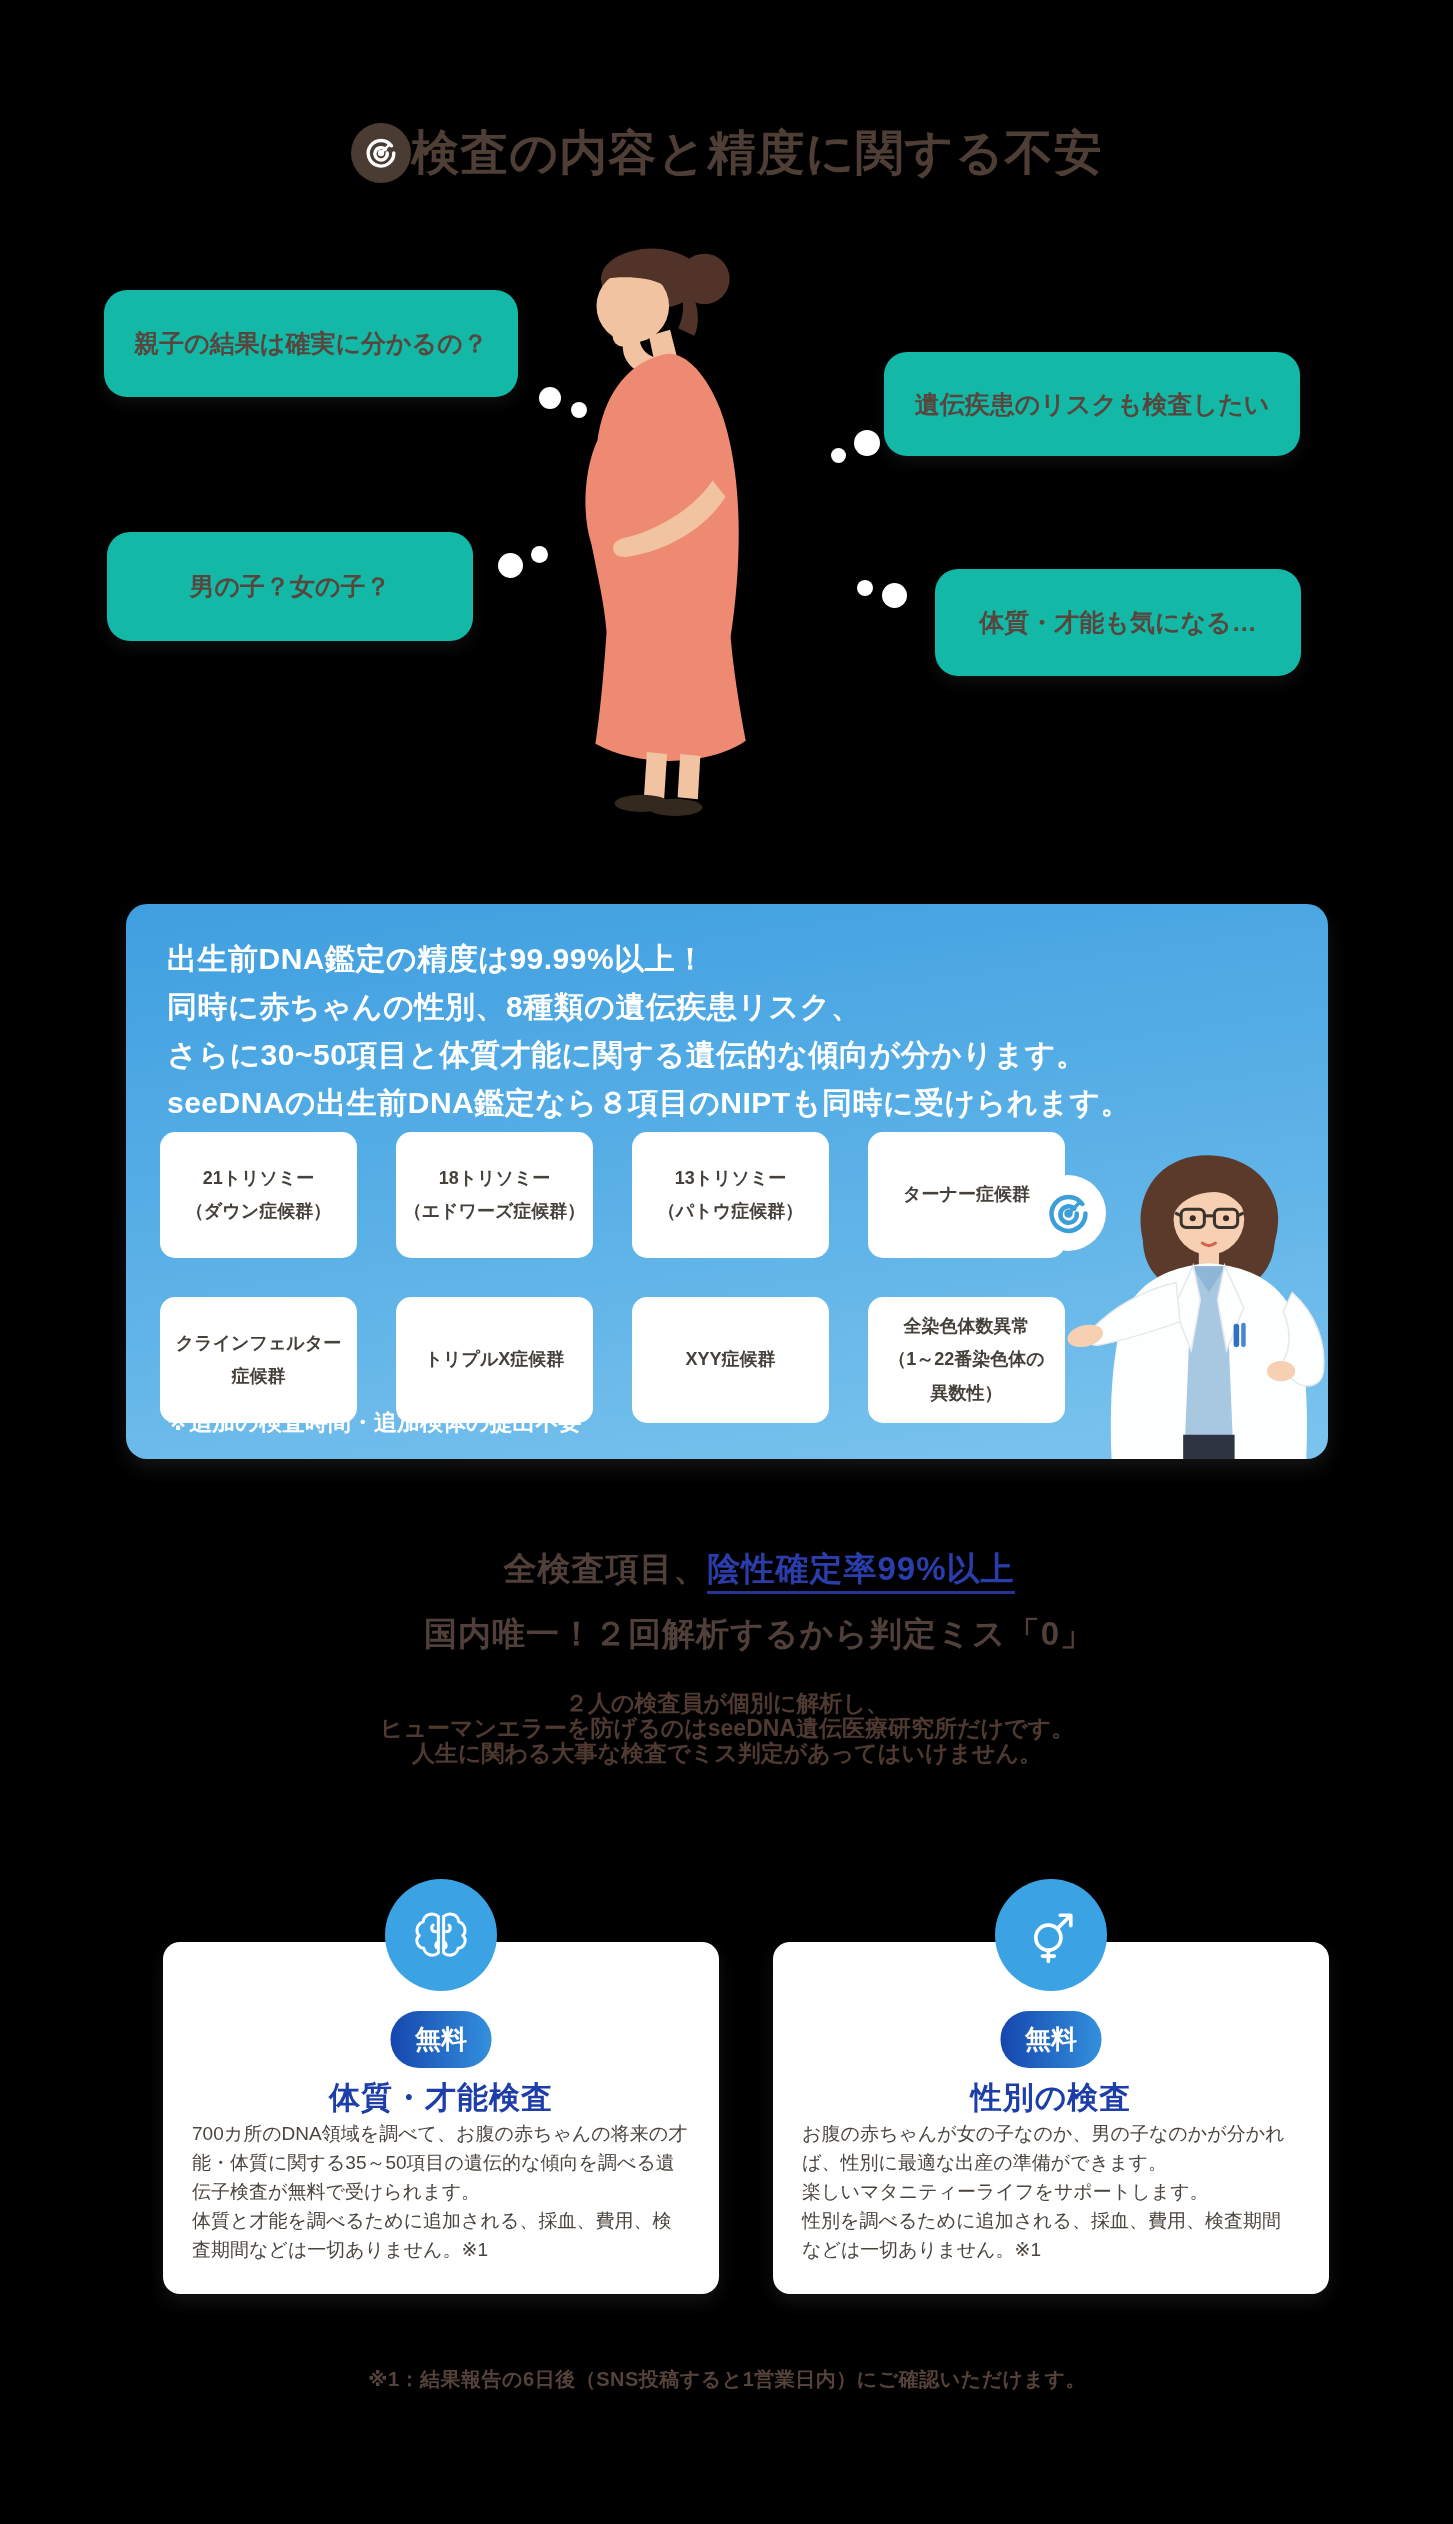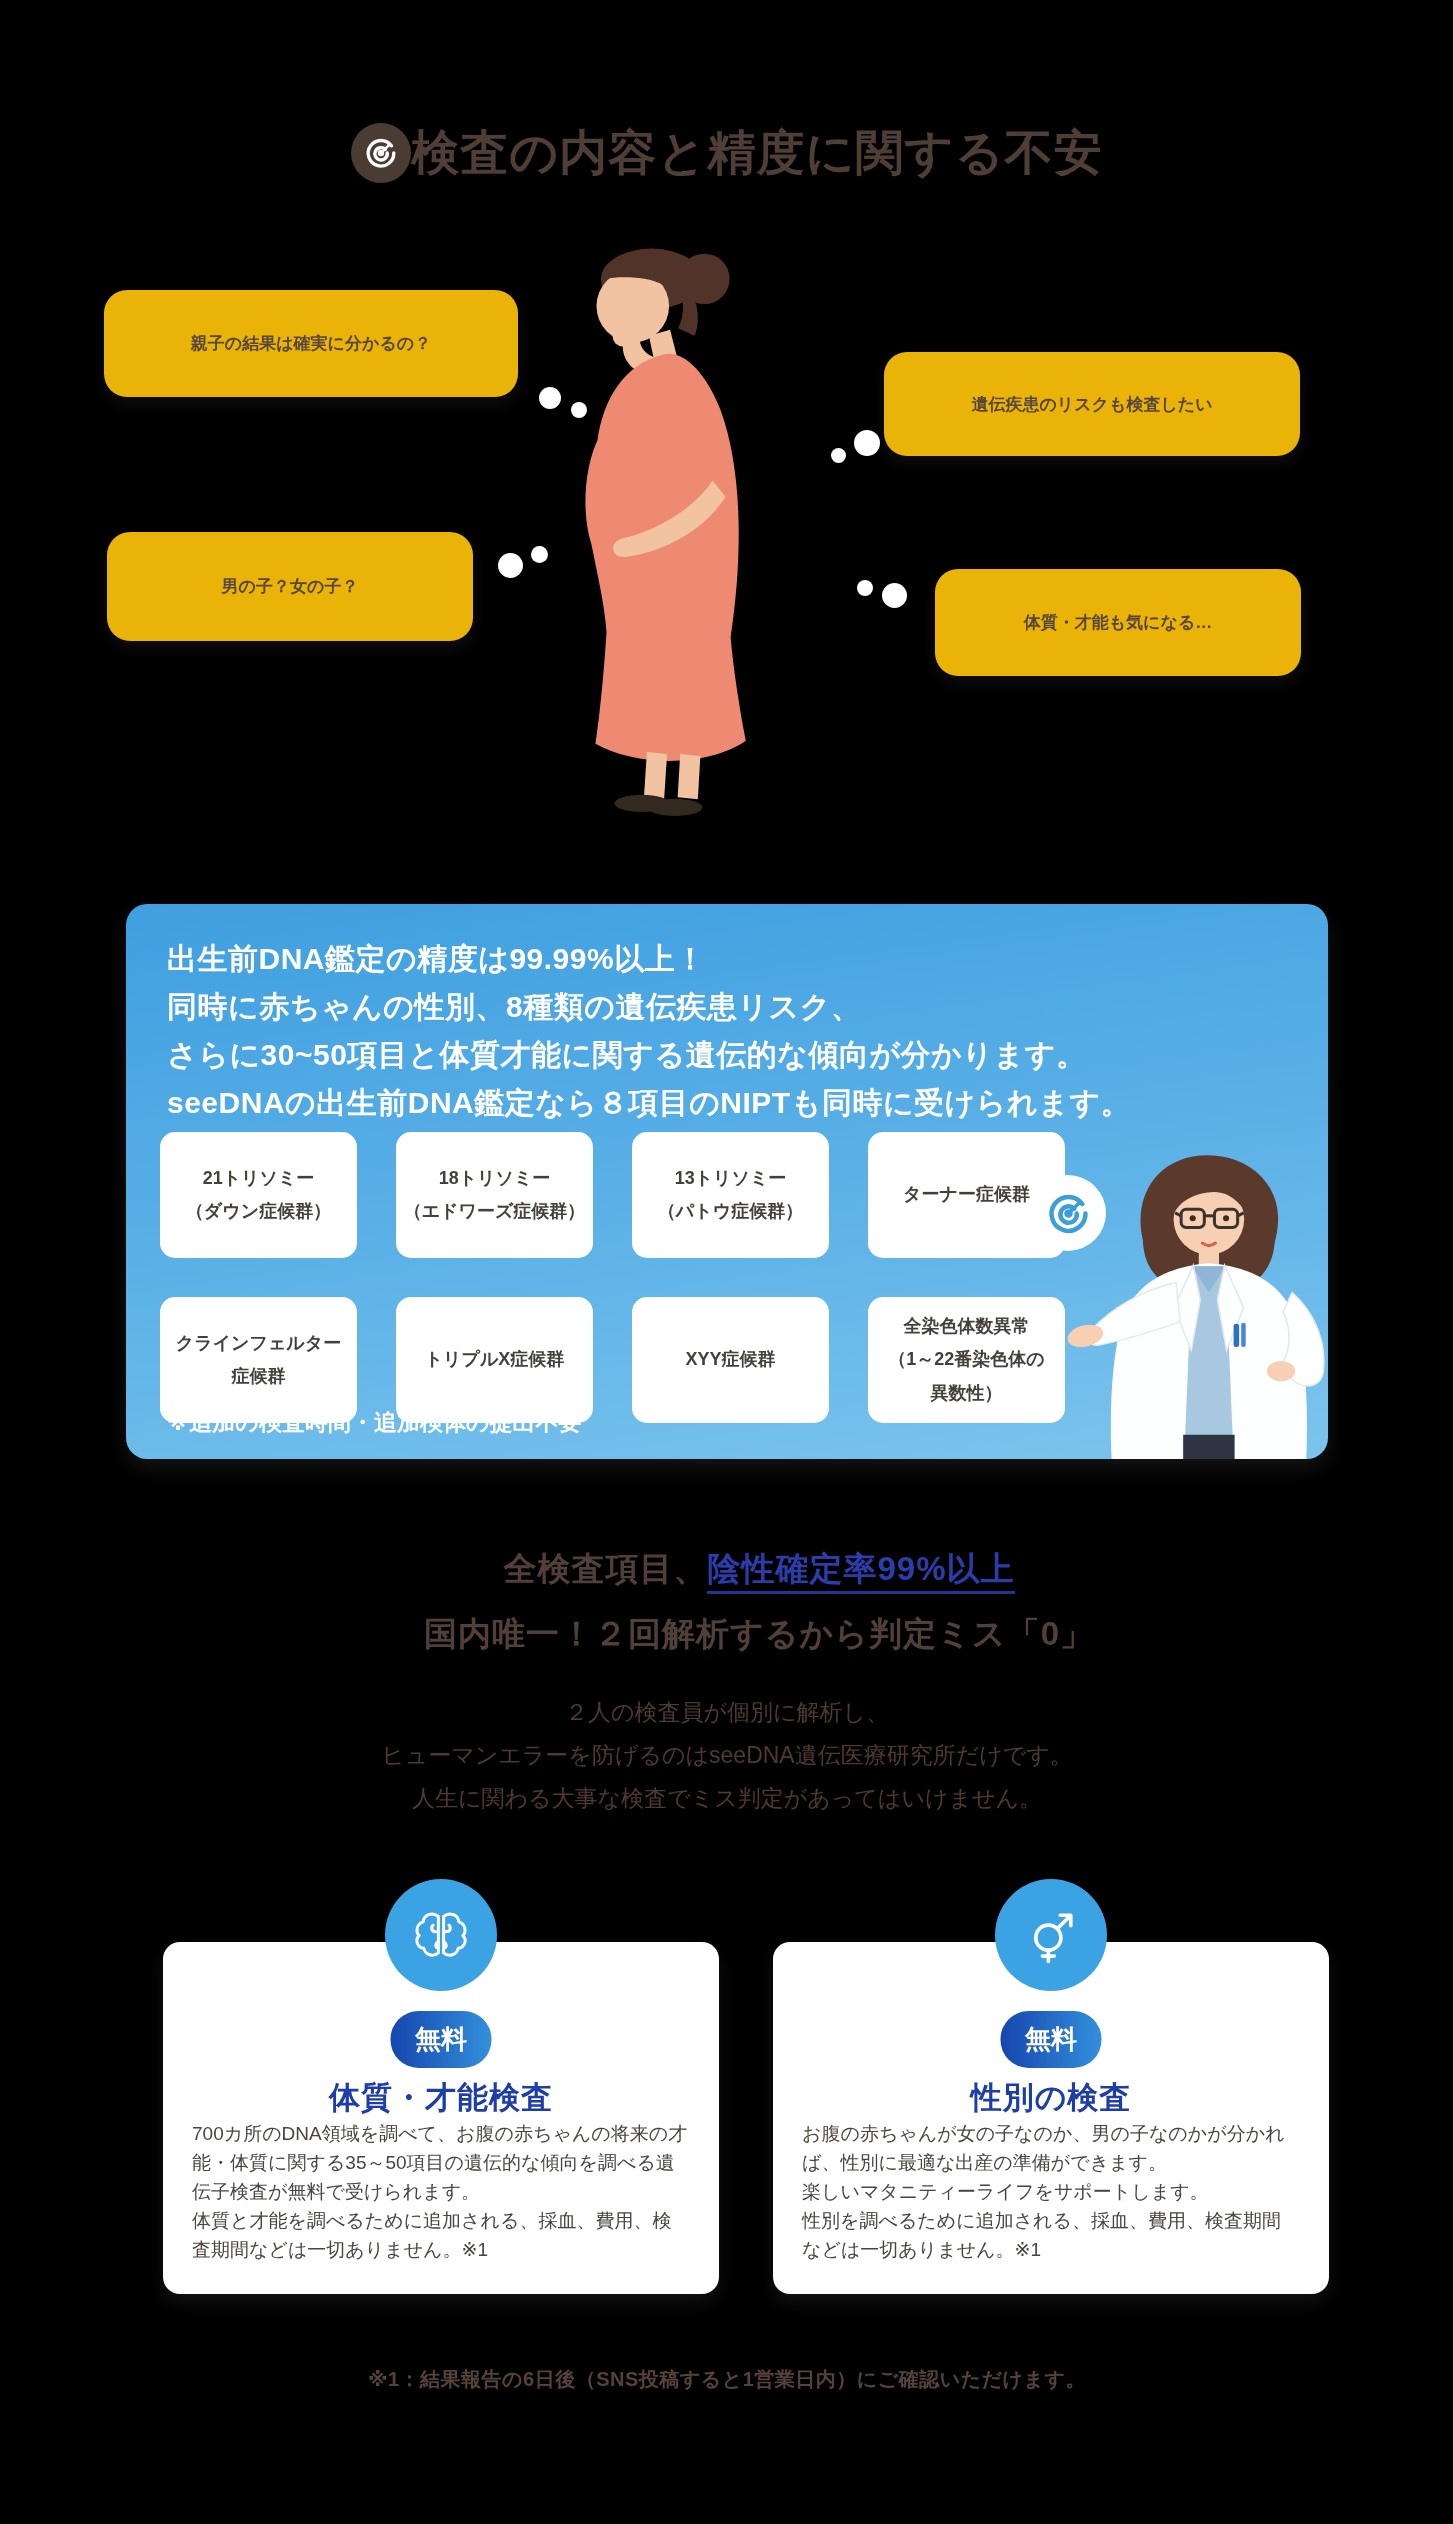--- a/index.html
+++ b/index.html
@@ -9,23 +9,23 @@
 
   
   .header{position:absolute;top:121px;left:0;width:100%;display:flex;
           align-items:center;justify-content:center;gap:0;}
   .header-icon{width:60px;height:60px;border-radius:50%;background:#4a3b33;
                display:flex;align-items:center;justify-content:center;flex:0 0 auto;}
   .header-icon svg{width:40px;height:40px;}
   .header-title{font-size:48px;font-weight:bold;color:#4e3e36;letter-spacing:1px;}
 
   
-  .bubble{position:absolute;background:#eab308;border-radius:23px;
+  .bubble{position:absolute;background:#14b8a6;border-radius:23px;
           display:flex;align-items:center;justify-content:center;
-          font-size:17px;font-weight:bold;color:#57463e;
+          font-size:25px;font-weight:bold;color:#57463e;
           box-shadow:0 7px 15px rgba(60,60,60,.25);}
   .tail{position:absolute;background:#fff;border-radius:50%;}
 
   
   .woman{position:absolute;left:543px;top:232px;width:232px;height:591px;}
 
   
   .infobox{position:absolute;left:126px;top:904px;width:1202px;height:555px;
            border-radius:21px;overflow:hidden;
            background:linear-gradient(172deg,#3f9fe0 0%,#5db2e7 55%,#7cc4ee 100%);
@@ -42,21 +42,21 @@
   .target-circle{position:absolute;left:904px;top:271px;width:76px;height:76px;
                  border-radius:50%;background:#fff;display:flex;align-items:center;justify-content:center;}
   .target-circle svg{width:53px;height:53px;}
   .doctor{position:absolute;right:-3px;bottom:0;width:275px;height:333px;}
 
   
   .accuracy-heading{position:absolute;top:1536px;left:0;width:100%;text-align:center;
                     font-size:33px;font-weight:bold;color:#51403a;line-height:65px;letter-spacing:1px;margin-left:32px;}
   .accuracy-highlight{color:#2b3dab;border-bottom:3.5px solid rgba(43,61,171,.85);padding-bottom:4px;}
   .accuracy-body{position:absolute;top:1691px;left:0;width:100%;text-align:center;
-                 font-size:23px;font-weight:normal;color:#4f3a31;line-height:43px;white-space:pre-line;}
+                 font-size:23px;font-weight:bold;color:#4f3a31;line-height:25px;white-space:pre-line;}
 
   
   .free-card{position:absolute;top:1942px;width:556px;height:352px;background:#fff;
              border-radius:17px;box-shadow:0 8px 17px rgba(70,70,70,.28);}
   .free-card.left{left:163px;}
   .free-card.right{left:773px;}
   .icon-circle{position:absolute;left:50%;top:-63px;transform:translateX(-50%);
                width:112px;height:112px;border-radius:50%;background:#3ba3e4;
                display:flex;align-items:center;justify-content:center;}
   .icon-circle svg{width:66px;height:66px;}

